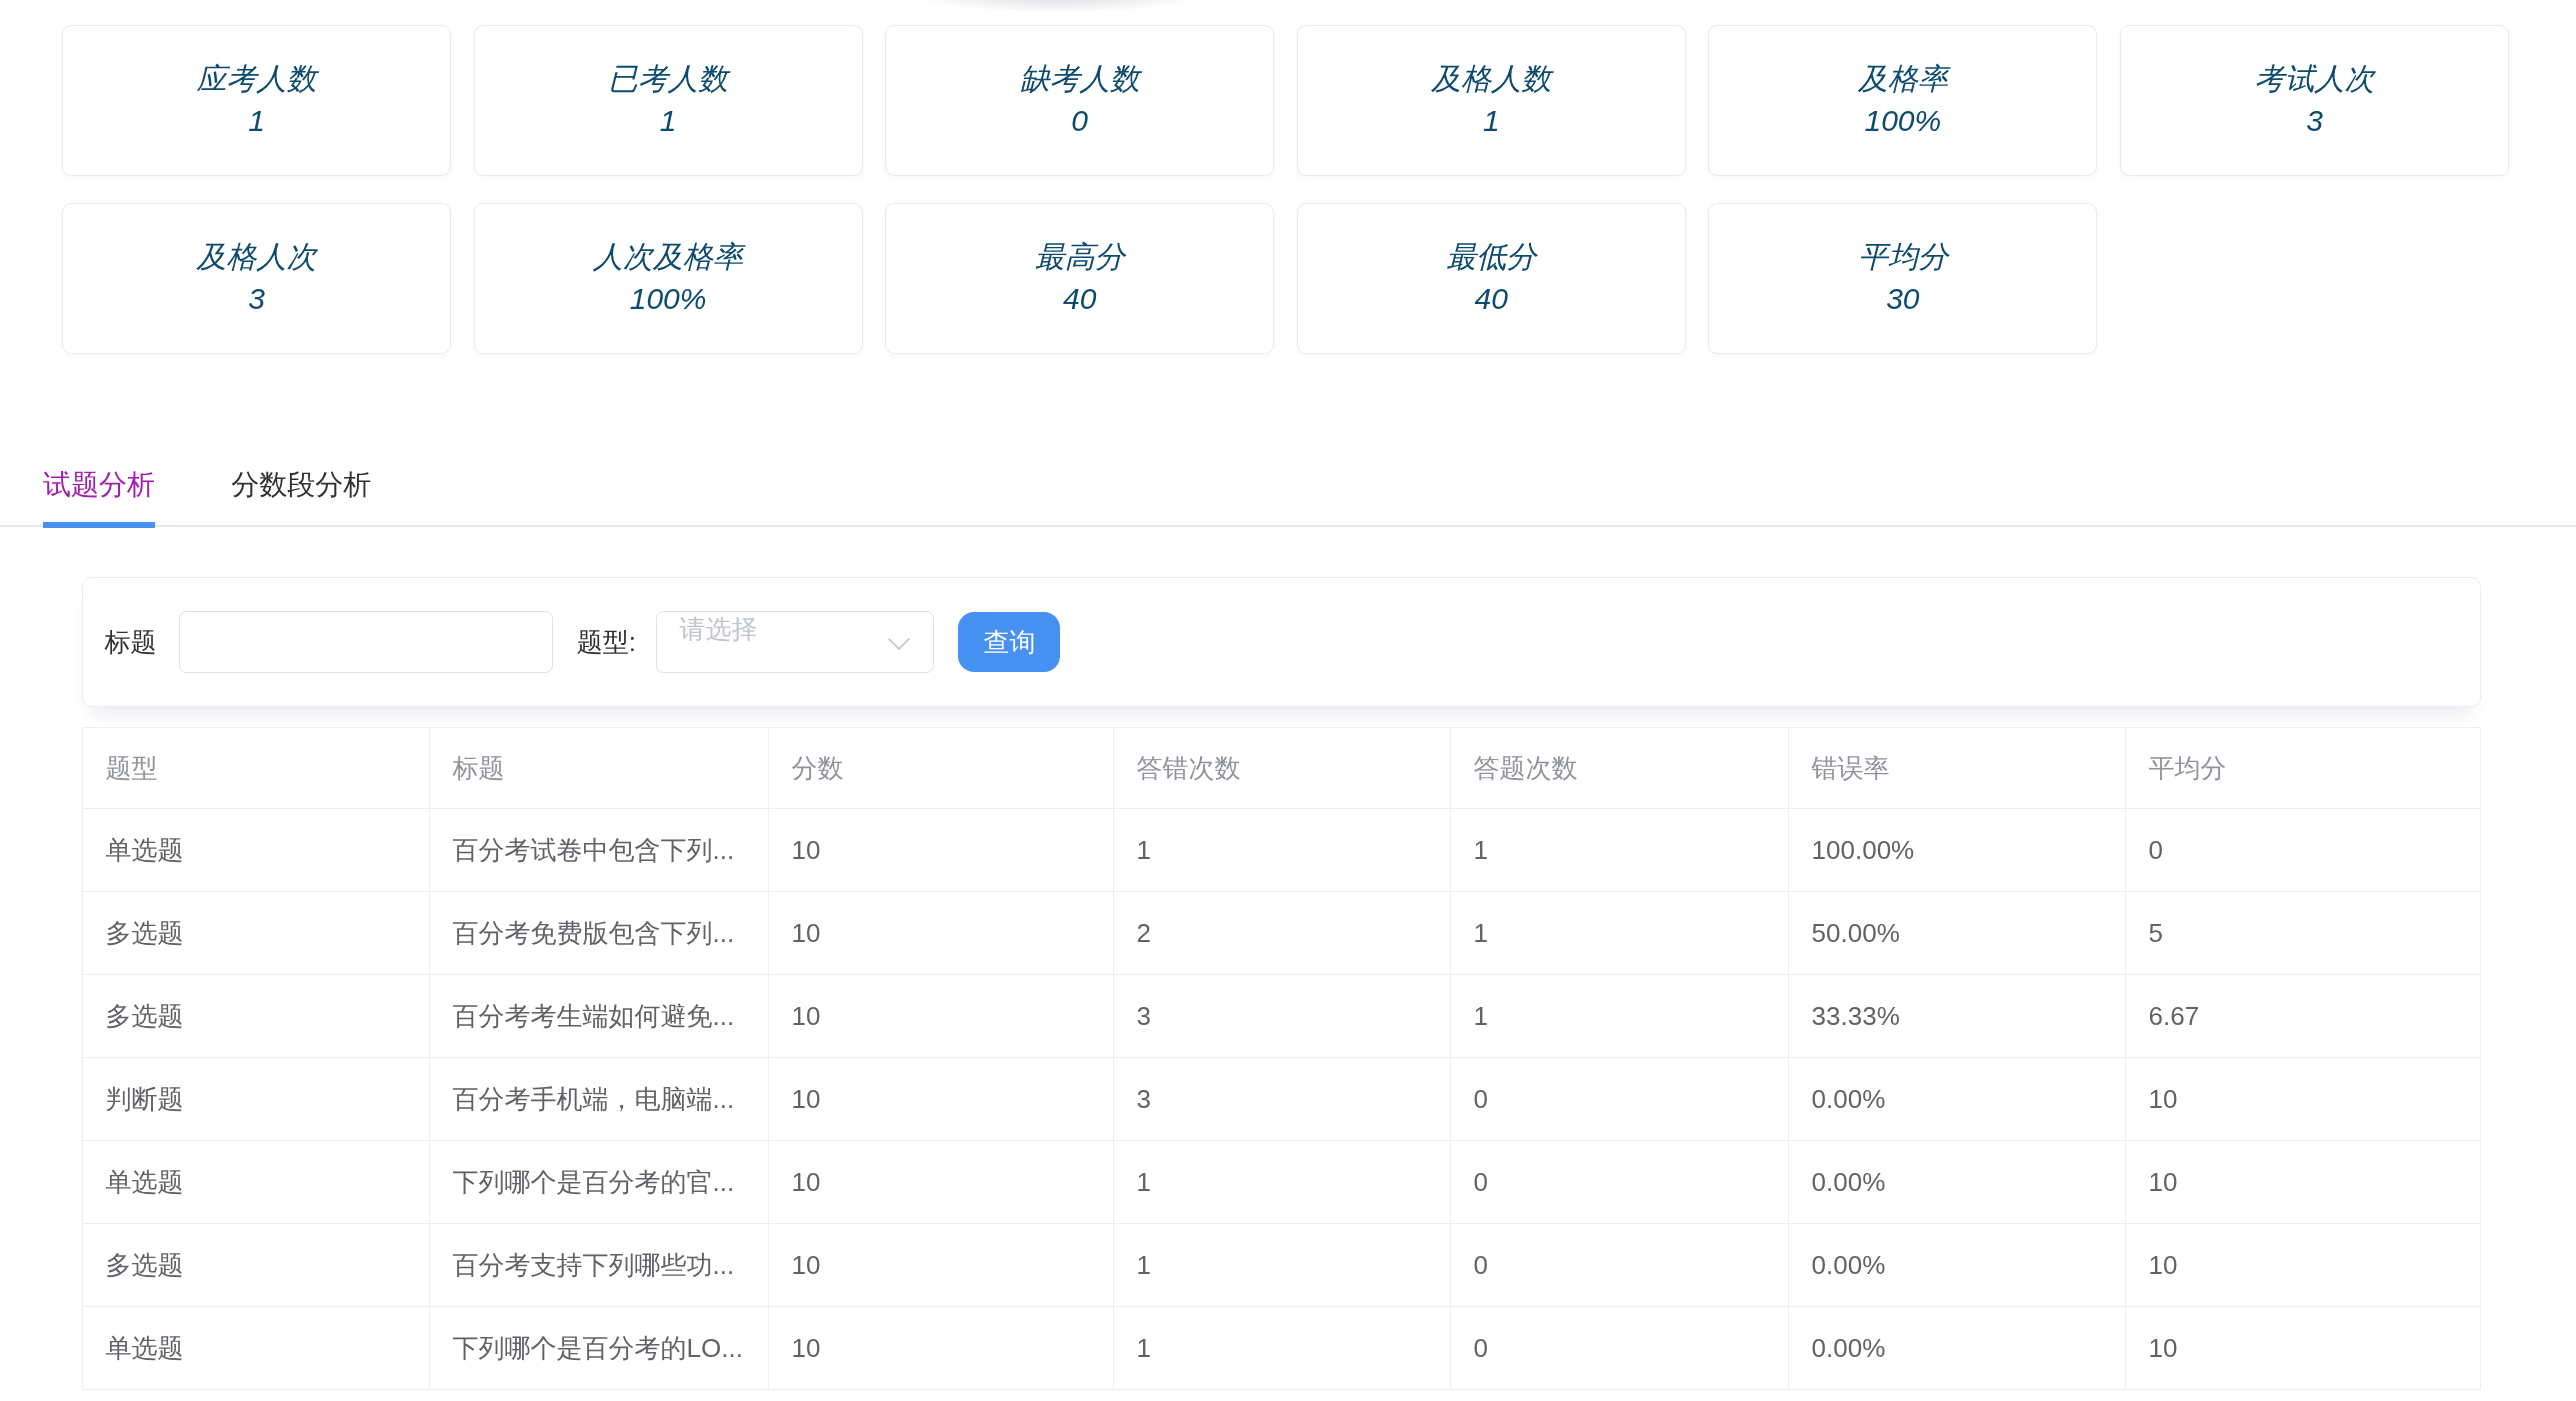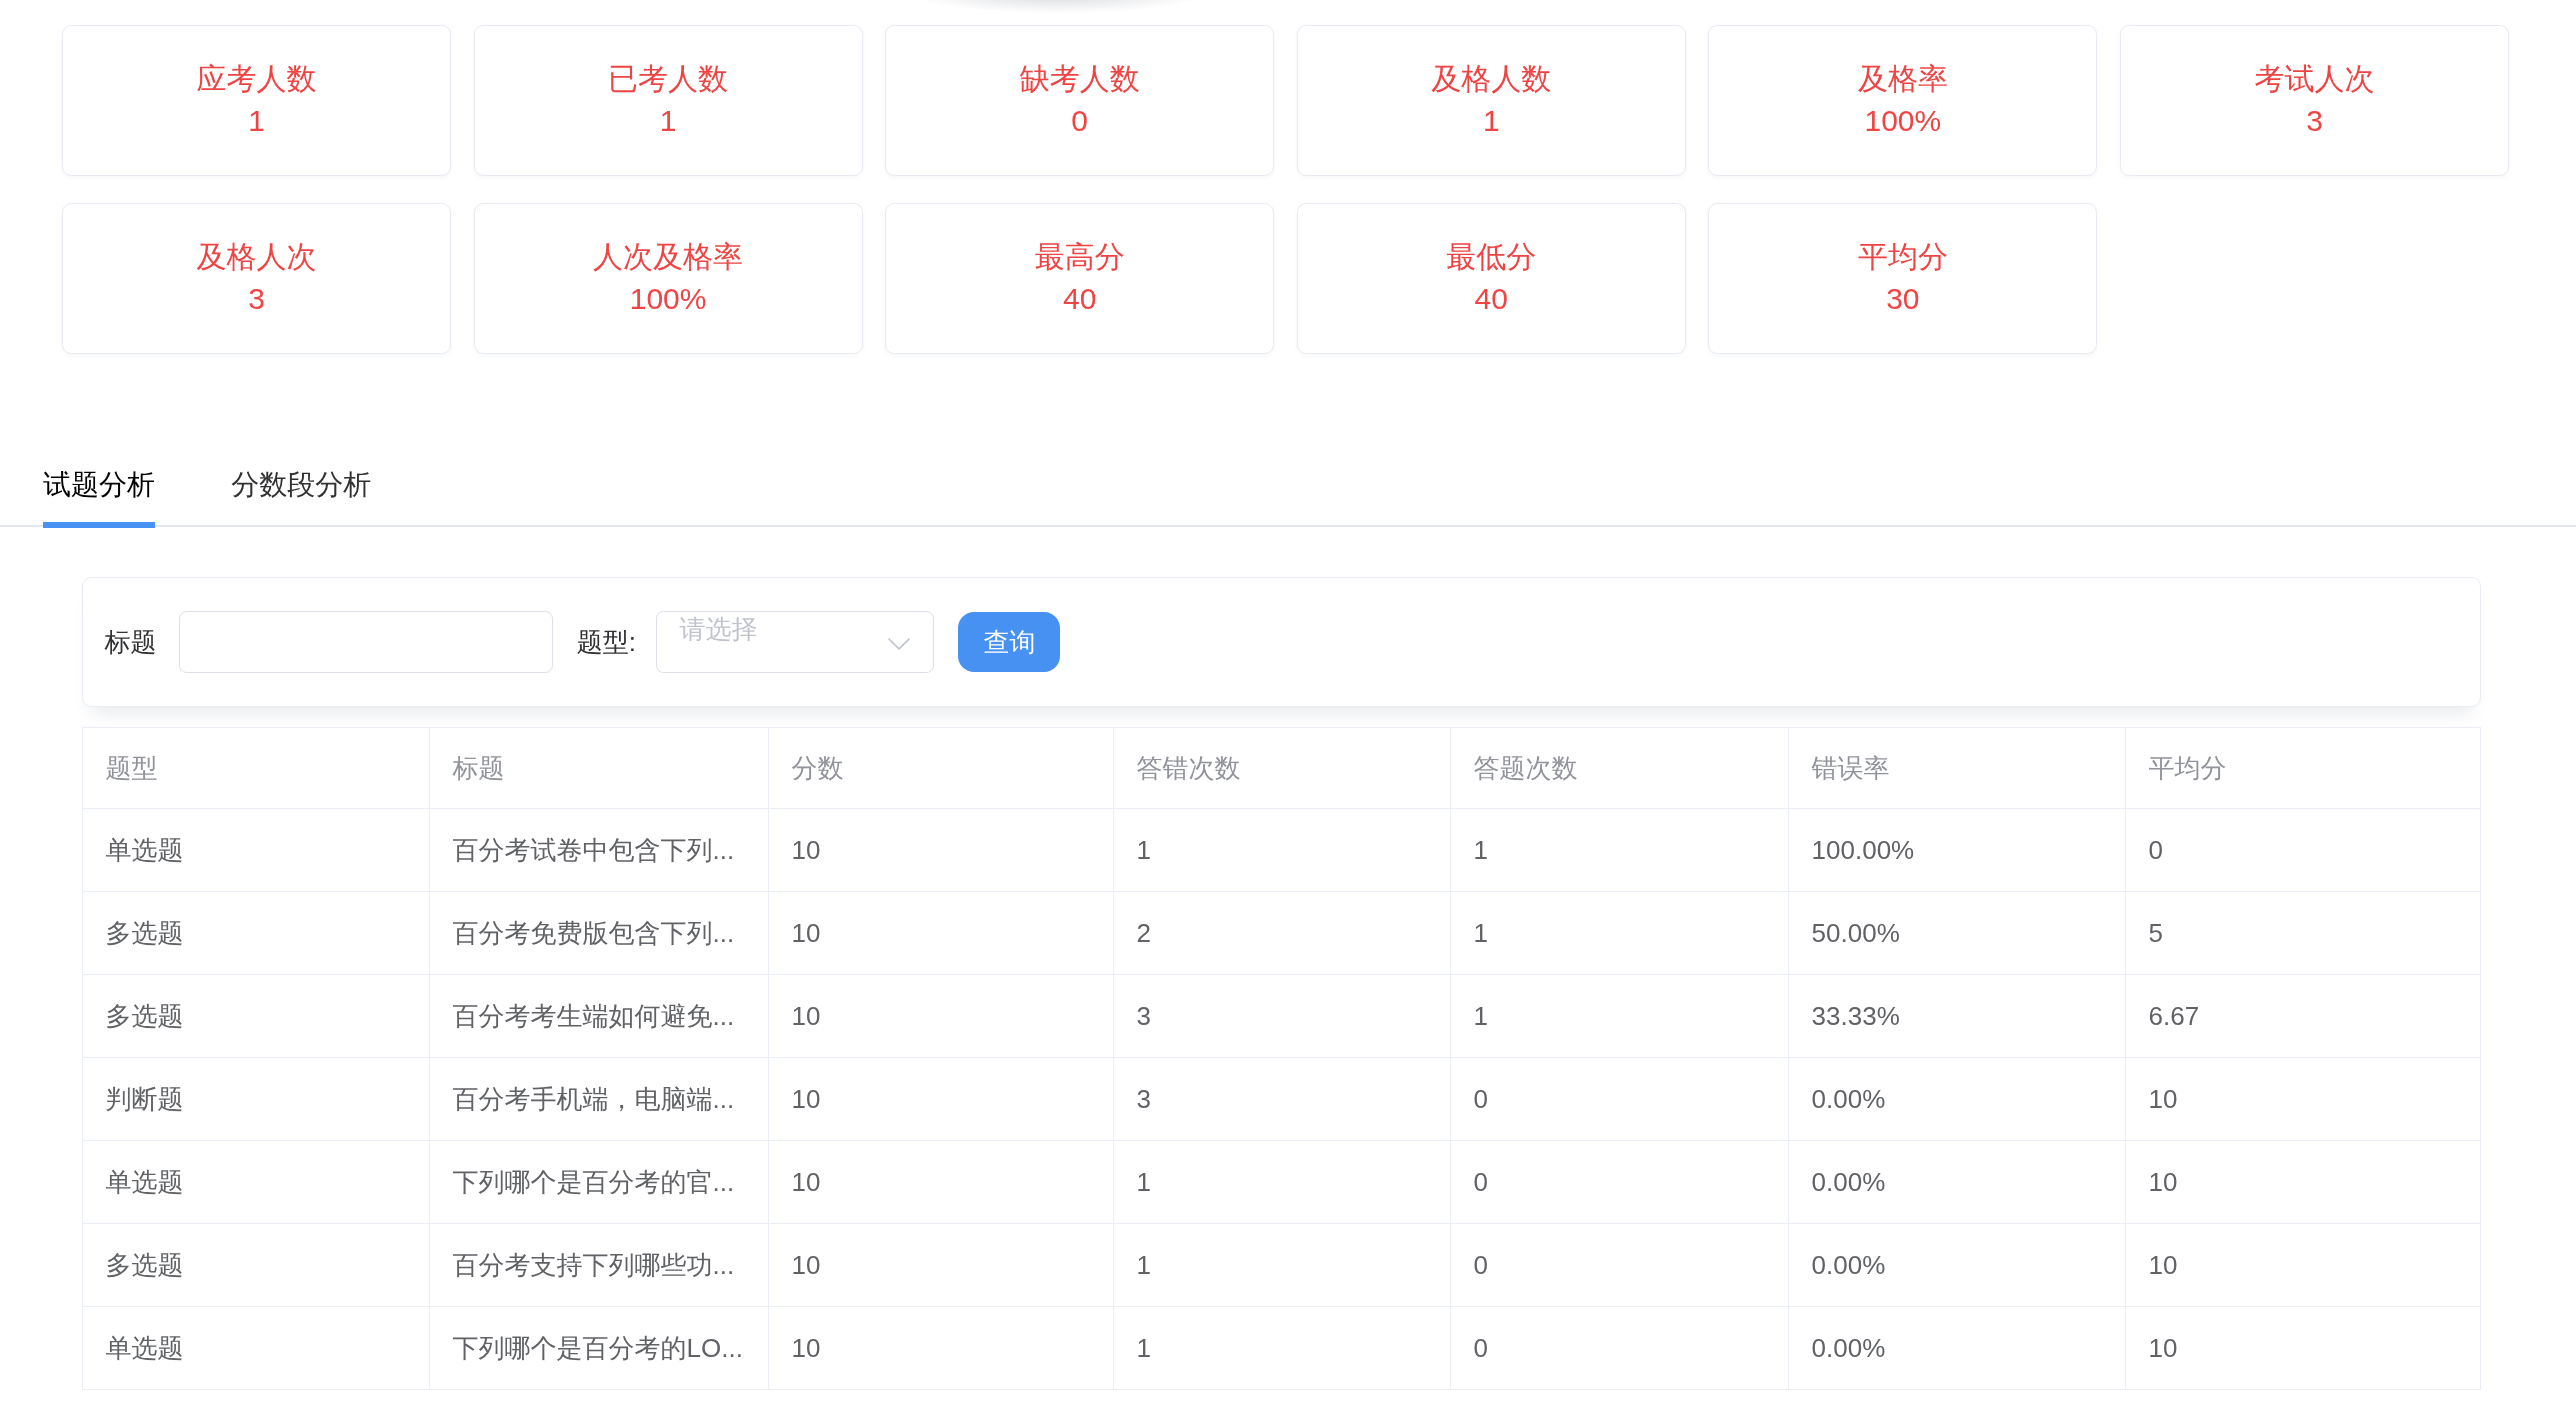--- a/index.html
+++ b/index.html
@@ -17,31 +17,31 @@
   }
   
   .cards{position:absolute;left:62px;top:24.5px;}
   .card-row{display:flex;gap:22.6px;margin-bottom:27px;}
   .card{
     width:387px;height:149px;background:#fff;
     border:0.9px solid #e8ebf1;border-radius:9.4px;
     box-shadow:0 1.9px 5.6px rgba(31,45,61,0.04);
     display:flex;flex-direction:column;align-items:center;justify-content:center;
   }
-  .card-label,.card-value{font-size:30px;line-height:42px;color:#ef4444;}
+  .card-label,.card-value{font-size:30px;line-height:42px;color:#0c4a6e;font-style:italic;}
   
   .tabs{
     position:absolute;left:0;top:453px;width:2576px;box-sizing:border-box;
     border-bottom:2.8px solid #e4e7ed;padding-left:43px;
   }
   .tab{
     display:inline-block;font-size:28px;color:#303133;
     padding:13px 0 21px;margin-right:72px;position:relative;cursor:pointer;
   }
-  .tab.active{color:#000000;}
+  .tab.active{color:#a21caf;}
   .tab.active::after{
     content:"";position:absolute;left:0;right:0;bottom:-2.8px;height:5.6px;background:#4691f1;
   }
   
   .filter-panel{
     position:absolute;left:82px;top:577px;width:2399px;height:130px;box-sizing:border-box;
     background:#fff;border:0.9px solid #e9edf3;border-radius:9.4px;
     box-shadow:0 15px 17px -9.4px rgba(30,45,80,0.10);
     display:flex;align-items:center;padding-left:21.6px;
   }

